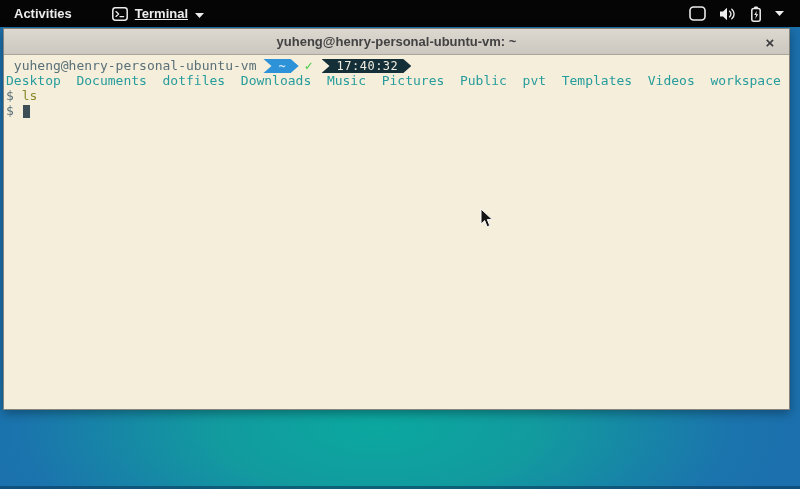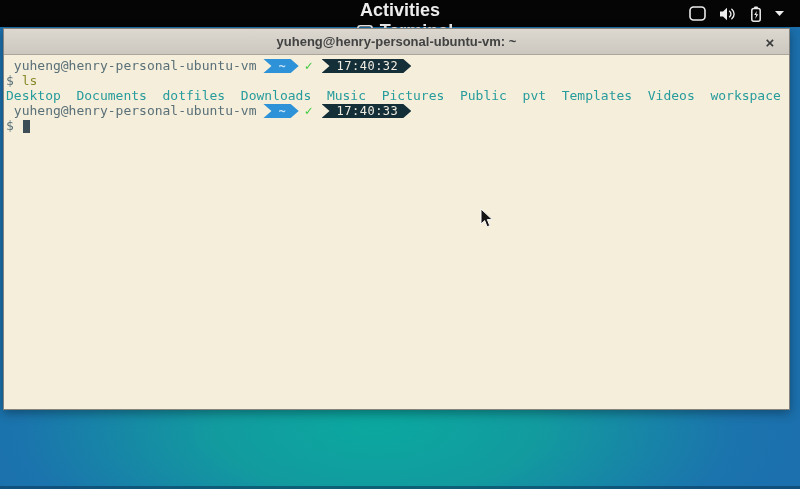--- a/index.html
+++ b/index.html
@@ -14,21 +14,21 @@
       linear-gradient(to top, rgba(9,58,92,.6) 0 3px, rgba(0,0,0,0) 3px),
       radial-gradient(420px 170px at 47% 428px, #0ba89f 0%, #129b9f 38%, #1b74ad 85%, #1b70ad 100%);
     background-color:#1b70ad;
   }
 
   
   .topbar {
     position:absolute; left:0; top:0; width:800px; height:27px;
     background:#050505; color:#ececec;
     display:flex; align-items:center;
-    font-size:18px; font-weight:700;flex-direction:column;
+    font-size:13px; font-weight:700;
   }
   .activities { padding:0 14px; height:27px; display:flex; align-items:center; }
   .appmenu { display:flex; align-items:center; gap:7px; margin-left:26px; height:27px;text-decoration:underline; }
   .clock {
     position:absolute; left:50%; top:0; height:27px;
     transform:translateX(-56%);
     display:flex; align-items:center; gap:6px;
   }
   .clock-dot { width:5px; height:5px; border-radius:50%; background:#ffffff; }
   .systray {
@@ -138,25 +138,24 @@
 
   <div class="window">
     <div class="titlebar">
       <span>yuheng@henry-personal-ubuntu-vm: ~</span>
       <span class="close-btn">×</span>
     </div>
     <div class="term">
 
       <div class="tline"><span class="p-user"> yuheng@henry-personal-ubuntu-vm</span><span class="seg seg-path">~</span><span class="seg-check">✓</span><span class="seg seg-time">17:40:32</span></div>
 
+      <div class="tline p-dirs">Desktop  Documents  dotfiles  Downloads  Music  Pictures  Public  pvt  Templates  Videos  workspace</div>
+
       <div class="tline"><span class="p-dollar">$</span><span> </span><span class="p-cmd">ls</span></div>
 
-      <div class="tline p-dirs">Desktop  Documents  dotfiles  Downloads  Music  Pictures  Public  pvt  Templates  Videos  workspace</div>
-
-      <div class="tline"><span class="p-user"> yuheng@henry-personal-ubuntu-vm</span><span class="seg seg-path">~</span><span class="seg-check">✓</span><span class="seg seg-time">17:40:33</span></div>
 
       <div class="tline"><span class="p-dollar">$</span><span> </span><span class="cursor-block"></span></div>
 
     </div>
   </div>
 
   <div class="mouse-cursor">
     <svg width="14" height="21" viewBox="0 0 14 21">
       <path d="M1 1 L1 16 L4.7 12.6 L7.1 18.8 L9.8 17.7 L7.3 11.6 L12.3 11.6 Z" fill="#141414" stroke="#f8f8f8" stroke-width="1"></path>
     </svg>

